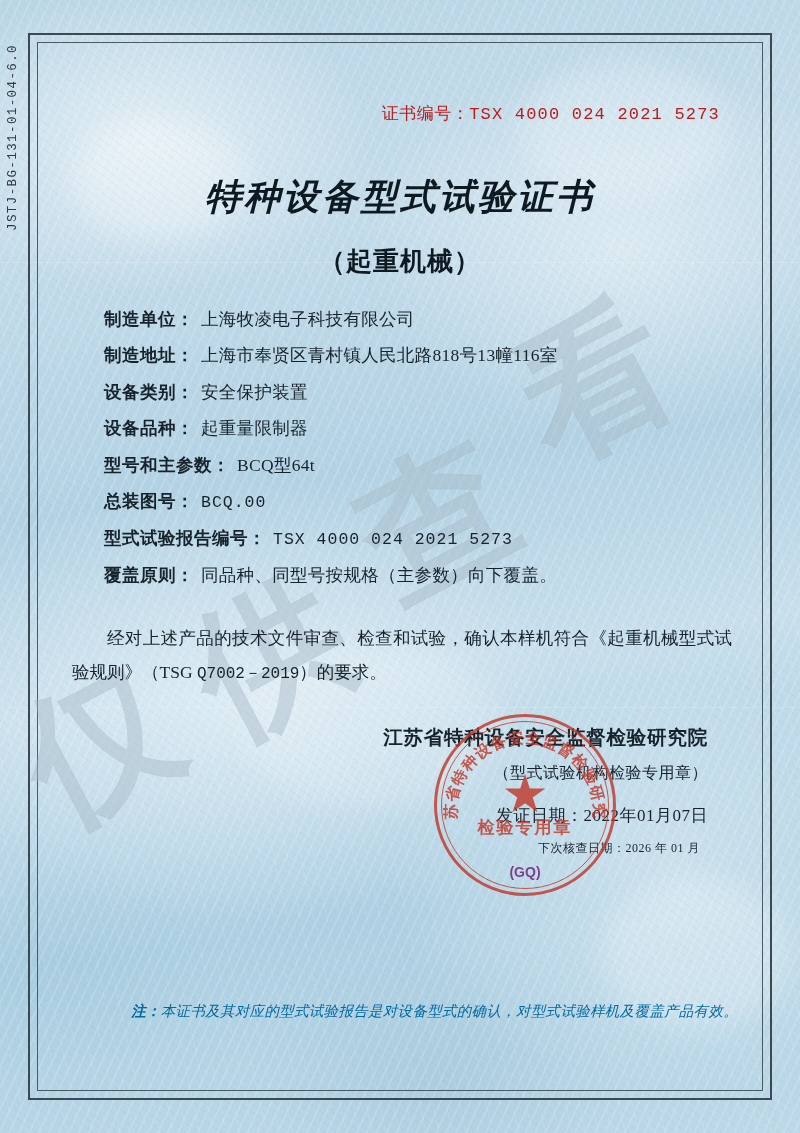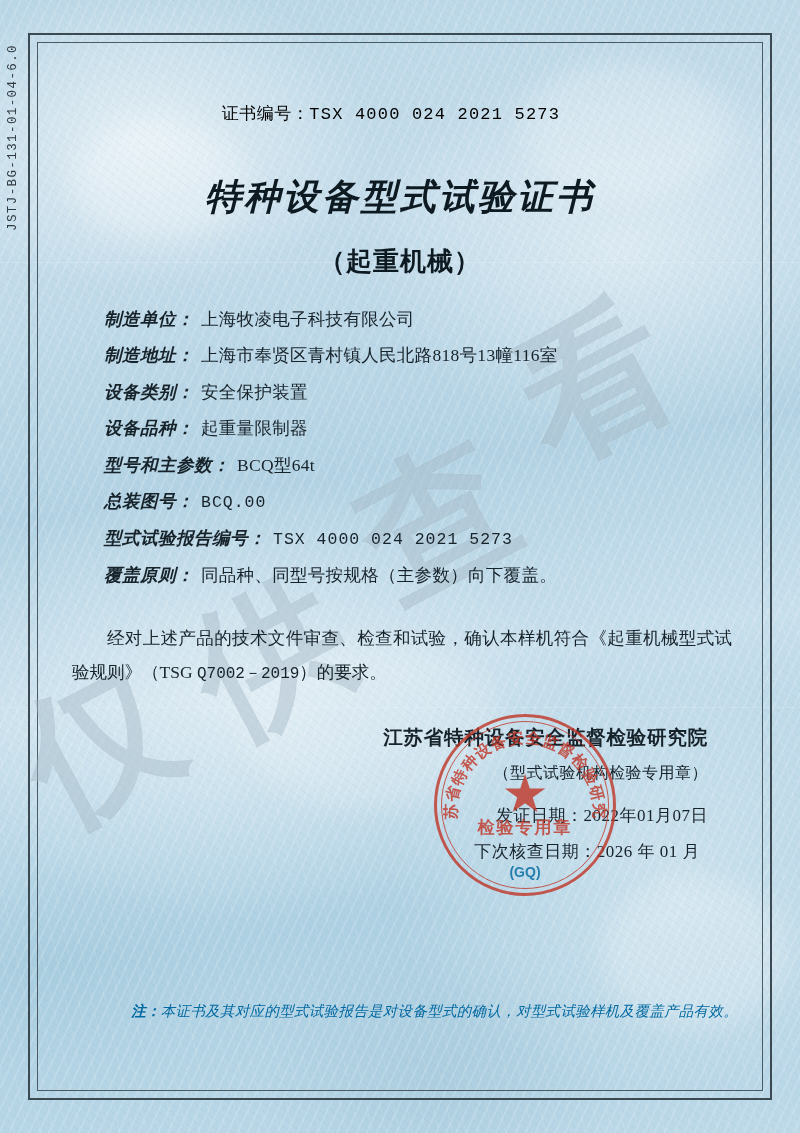--- a/index.html
+++ b/index.html
@@ -56,26 +56,26 @@
     white-space:nowrap;
   }
 
   
   #content{
     position:absolute;left:62px;top:60px;right:62px;bottom:60px;
     color:#17232b;
   }
 
   #cert-no{
-    text-align:center;
+    text-align:right;
     font-size:17px;
     letter-spacing:.5px;
     margin-top:42px;
     margin-right:18px;
-    color:#000000;
+    color:#b91c1c;
   }
   #cert-no .num{font-family:"Liberation Mono", monospace;letter-spacing:1.2px;}
 
   #title{
     text-align:center;
     font-size:36px;
     font-weight:bold;
     letter-spacing:3px;
     margin-top:48px;
     color:#0e1a22;
@@ -98,21 +98,20 @@
     display:flex;
     align-items:baseline;
     margin-bottom:14.5px;
     font-size:17.5px;
     line-height:1.25;
   }
   .field .lbl{
     font-weight:bold;
     white-space:nowrap;
     letter-spacing:.5px;
-    font-style:italic;
   }
   .field .val{
     margin-left:7px;
     letter-spacing:.3px;
   }
   .field .val.mono{font-family:"Liberation Mono", monospace;letter-spacing:1px;font-size:16.5px;}
 
   #para{
     margin-top:34px;
     font-size:17.5px;
@@ -133,21 +132,21 @@
   #issuer-name{
     font-size:19.5px;font-weight:bold;letter-spacing:.8px;
   }
   #issuer-seal-label{
     font-size:16px;margin-top:12px;letter-spacing:.5px;
   }
   #issue-date{
     font-size:17px;margin-top:20px;letter-spacing:.5px;
   }
   #next-date{
-    font-size:17px;margin-top:13px;letter-spacing:.5px;padding-right:8px;
+    font-size:12px;margin-top:13px;letter-spacing:.5px;padding-right:8px;
   }
 
   
   #seal{
     position:absolute;
     left:434px;top:714px;
     width:182px;height:182px;
     pointer-events:none;
     opacity:.82;
   }
@@ -173,21 +172,21 @@
   }
   #seal .arc text{
     fill:#c0392b;
     font-family:"Liberation Sans", sans-serif;
     font-size:15.5px;
     font-weight:bold;
     letter-spacing:1px;
   }
   #seal .bottom-code{
     position:absolute;left:0;right:0;bottom:16px;
-    text-align:center;color:#0369a1;
+    text-align:center;color:#701a75;
     font-family:"Liberation Sans", sans-serif;
     font-size:14px;font-weight:bold;
   }
   #seal-text-inner{
     position:absolute;left:0;right:0;top:56%;
     text-align:center;color:#c0392b;
     font-family:"Liberation Sans", sans-serif;
     font-size:17px;font-weight:bold;letter-spacing:2px;
   }
 

